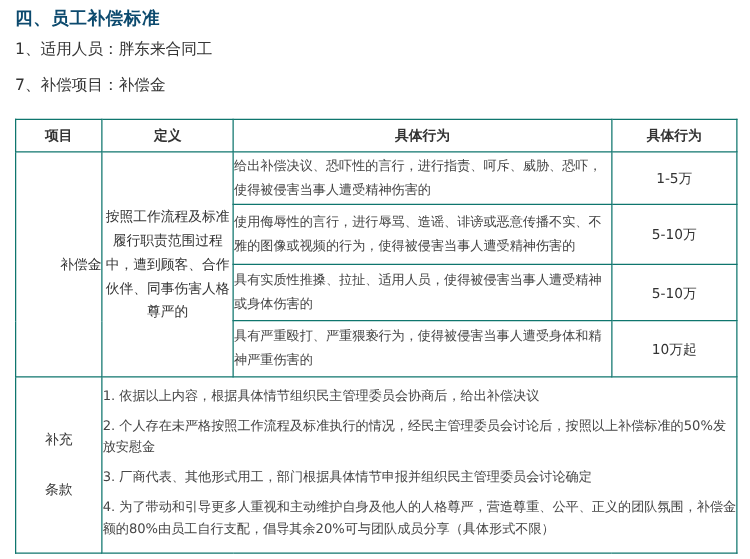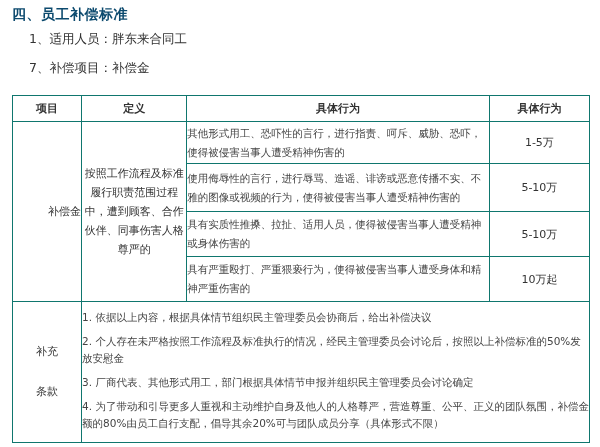--- a/index.html
+++ b/index.html
@@ -8,21 +8,21 @@
       font-family: "DejaVu Sans", "Liberation Sans", sans-serif;
       color: #333333;
     }
     .title {
       position: absolute; left: 12px; top: 6px;
       font-size: 14px; font-weight: bold; color: #0c4a6e;
       letter-spacing: 0.5px;
     }
     .line {
       position: absolute; left: 12px;
-      font-size: 12.5px; color: #333; margin-left: 17px;
+      font-size: 12.5px; color: #333;
     }
     .line1 { top: 31px; }
     .line2 { top: 60px; }
 
     table.std {
       position: absolute; left: 12px; top: 95px;
       width: 578px;
       border-collapse: collapse;
       table-layout: fixed;
       font-size: 10.5px;
@@ -79,21 +79,21 @@
       <th>项目</th>
       <th>定义</th>
       <th>具体行为</th>
       <th>具体行为</th>
     </tr>
   </thead>
   <tbody>
     <tr class="r1">
       <td class="item" rowspan="4">补偿金</td>
       <td class="def" rowspan="4">按照工作流程及标准履行职责范围过程中，遭到顾客、合作伙伴、同事伤害人格尊严的</td>
-      <td class="act">其他形式用工、恐吓性的言行，进行指责、呵斥、威胁、恐吓，使得被侵害当事人遭受精神伤害的</td>
+      <td class="act">给出补偿决议、恐吓性的言行，进行指责、呵斥、威胁、恐吓，使得被侵害当事人遭受精神伤害的</td>
       <td class="comp">1-5万</td>
     </tr>
     <tr class="r2">
       <td class="act">使用侮辱性的言行，进行辱骂、造谣、诽谤或恶意传播不实、不雅的图像或视频的行为，使得被侵害当事人遭受精神伤害的</td>
       <td class="comp">5-10万</td>
     </tr>
     <tr class="r3">
       <td class="act">具有实质性推搡、拉扯、适用人员，使得被侵害当事人遭受精神或身体伤害的</td>
       <td class="comp">5-10万</td>
     </tr>

